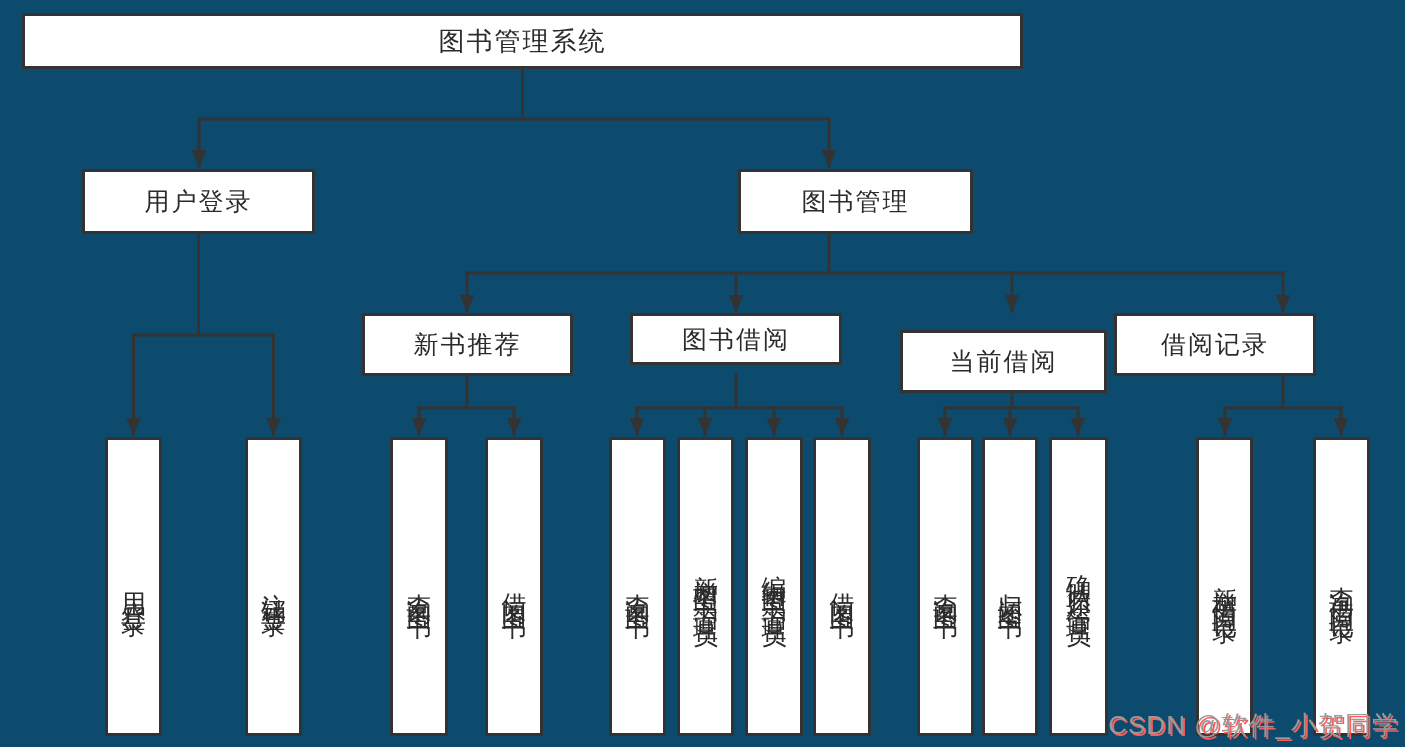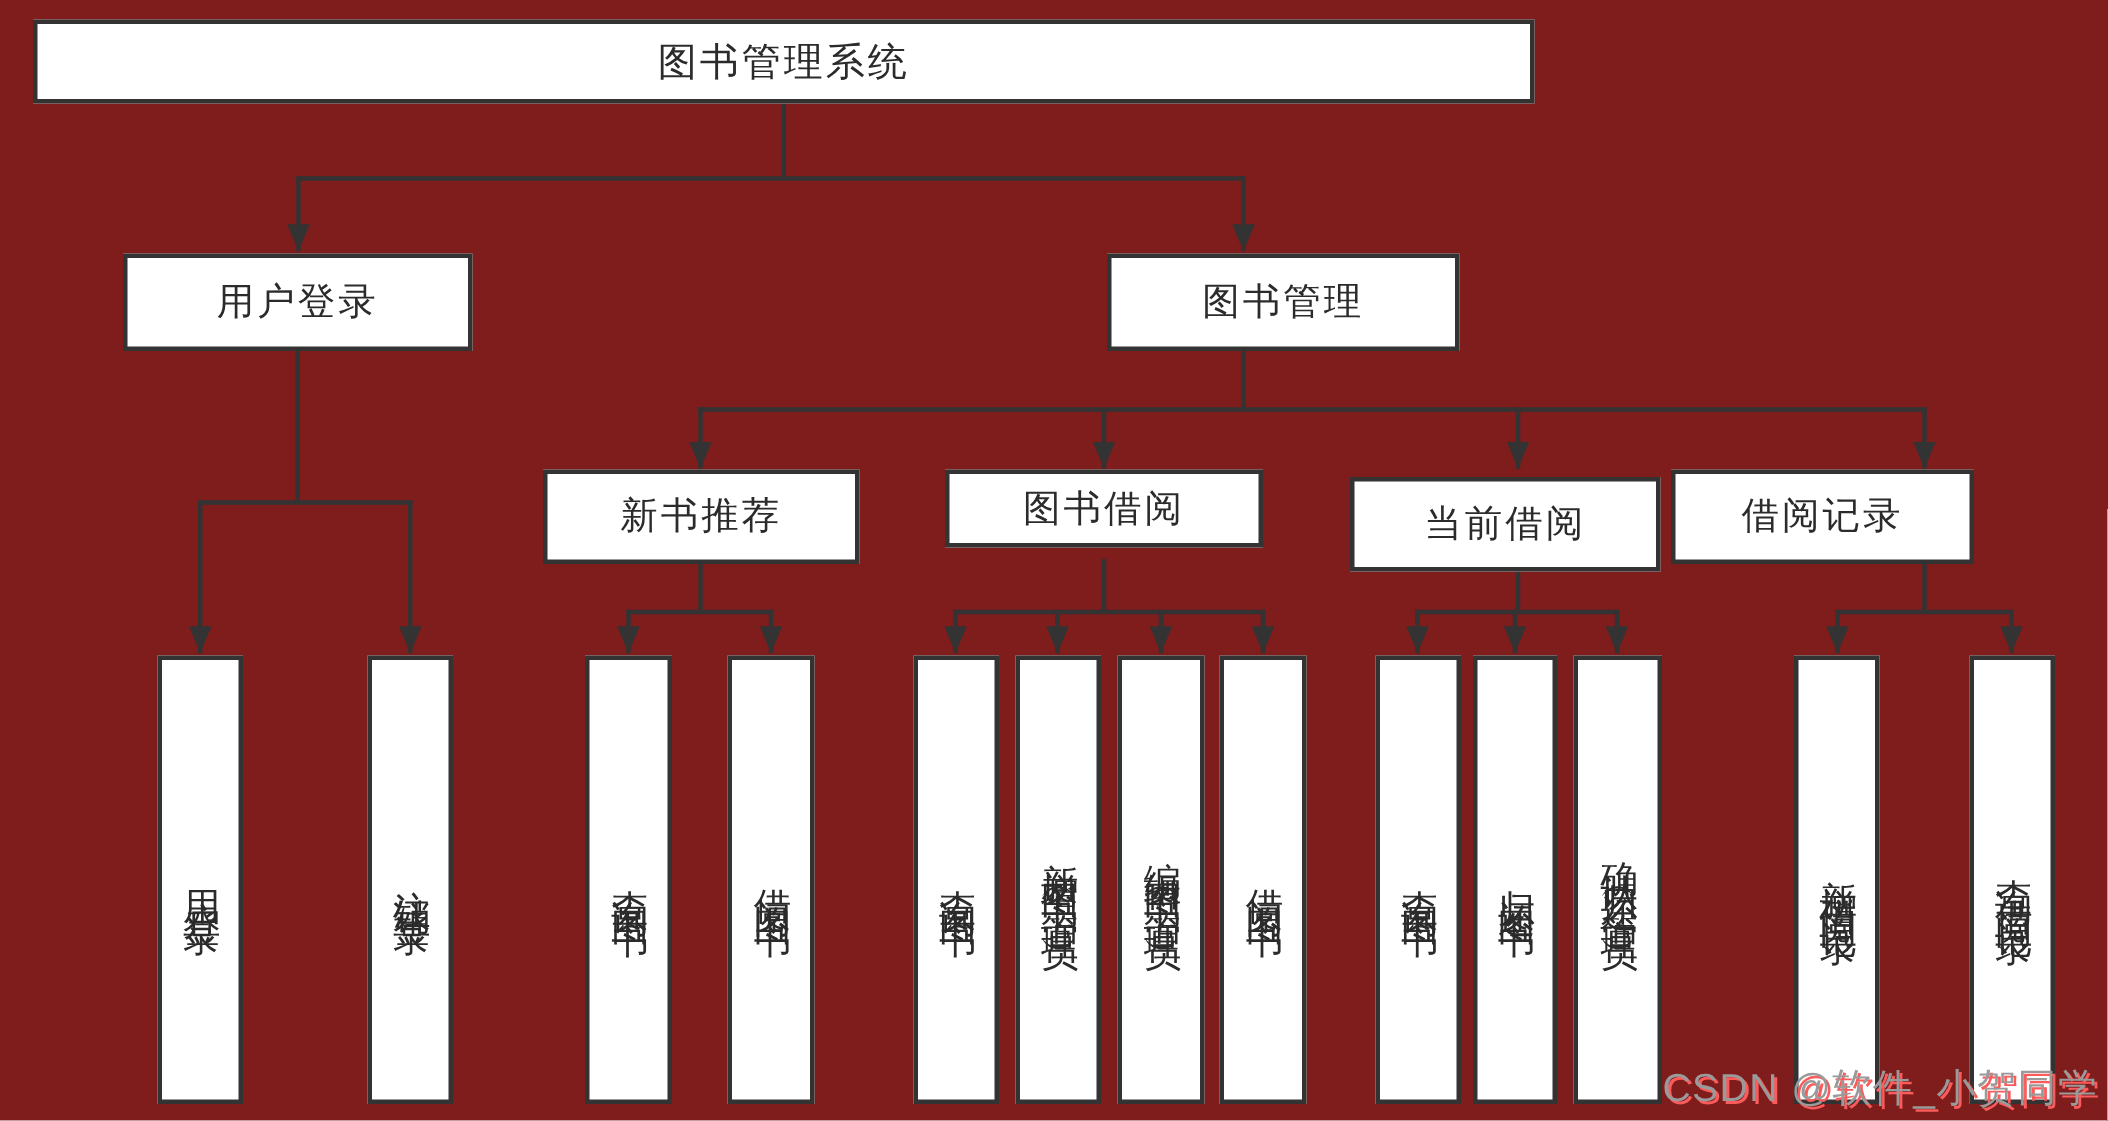--- a/index.html
+++ b/index.html
@@ -1,17 +1,17 @@
 <!DOCTYPE html>
 <html><head>
 <meta charset="utf-8">
 <style>
   html,body{margin:0;padding:0;background:#ffffff;}
   body{font-family:"Liberation Sans","DejaVu Sans",sans-serif;}
-  #stage{position:relative;width:1405px;height:747px;background:#7f1d1d;overflow:hidden;}
+  #stage{position:relative;width:1405px;height:747px;background:#0c4a6e;overflow:hidden;}
   #wires{position:absolute;left:0;top:0;width:1405px;height:747px;}
   .node{
     position:absolute;box-sizing:border-box;
     border:3px solid #333333;background:#ffffff;
     display:flex;align-items:center;justify-content:center;
     color:#2b2b2b;line-height:1;
   }
   .h{font-size:25px;letter-spacing:2px;white-space:nowrap;}
   .root-lbl{font-size:26px;}
   .v{
@@ -71,21 +71,21 @@
     </g>
   </svg>
 
   <div class="node h root-lbl" style="left:22px;top:13px;width:1001px;height:56px">图书管理系统</div>
 
   <div class="node h" style="left:82px;top:169px;width:233px;height:65px">用户登录</div>
   <div class="node h" style="left:738px;top:169px;width:235px;height:65px">图书管理</div>
 
   <div class="node h" style="left:362px;top:313px;width:211px;height:63px">新书推荐</div>
   <div class="node h" style="left:630px;top:313px;width:212px;height:52px">图书借阅</div>
-  <div class="node h" style="left:900px;top:318px;width:207px;height:63px">当前借阅</div>
+  <div class="node h" style="left:900px;top:330px;width:207px;height:63px">当前借阅</div>
   <div class="node h" style="left:1114px;top:313px;width:202px;height:63px">借阅记录</div>
 
   <div class="node v" style="left:105px;top:437px;width:57px;height:299px">用户登录</div>
   <div class="node v" style="left:245px;top:437px;width:57px;height:299px">注销登录</div>
 
   <div class="node v" style="left:390px;top:437px;width:58px;height:299px">查询图书</div>
   <div class="node v" style="left:485px;top:437px;width:58px;height:299px">借阅图书</div>
 
   <div class="node v" style="left:609px;top:437px;width:57px;height:299px">查询图书</div>
   <div class="node v" style="left:677px;top:437px;width:57px;height:299px">新增图书（管理员）</div>

